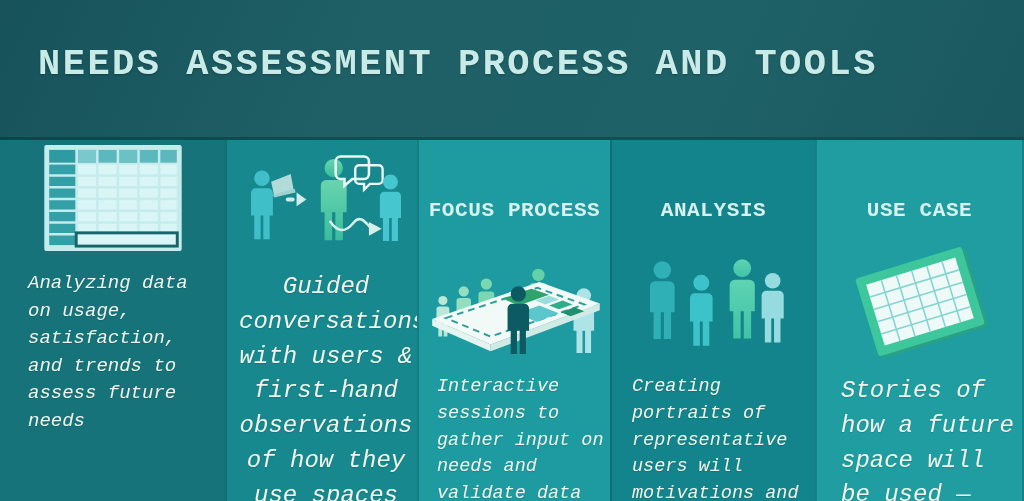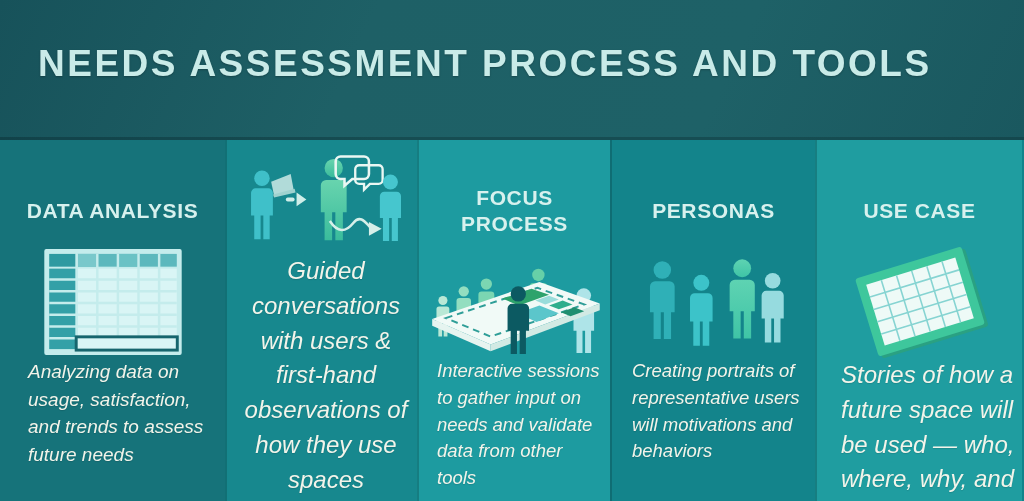--- a/index.html
+++ b/index.html
@@ -2,21 +2,21 @@
 <html><head>
 <meta charset="utf-8">
 <style>
   html,body { margin:0; padding:0; }
   body {
     width:1024px; height:501px; overflow:hidden;
     background:#11848b;
     font-family:"Liberation Sans", sans-serif;
     -webkit-font-smoothing:antialiased;
   }
-  .stage { width:1024px; height:501px; display:flex; flex-direction:column; }
+  .stage { width:1024px; height:501px; display:flex; flex-direction:column;font-family:Liberation Mono, monospace; }
 
   
   .header {
     height:140px; flex:0 0 140px; box-sizing:border-box;
     background:linear-gradient(115deg,#17525a 0%,#1e6066 35%,#1e6167 70%,#1a585f 100%);
     display:flex; align-items:center; padding-left:38px; padding-bottom:10px;
     border-bottom:3px solid rgba(0,20,22,0.25);
   }
   .header h1 {
     margin:0; color:#c9ebe8; font-size:37px; font-weight:700;
@@ -36,21 +36,21 @@
 
   .col-title {
     margin-top:38px; height:66px; display:flex; align-items:center; justify-content:center;
     text-align:center; color:#d7f1ee; font-size:21px; font-weight:700;
     letter-spacing:0.6px; line-height:1.25; padding:0 6px;
   }
   .icon-box {
     height:112px; display:flex; align-items:center; justify-content:center; margin-top:2px;
   }
   .col-desc {
-    margin-top:0; align-self:stretch; box-sizing:border-box;
+    margin-top:16px; align-self:stretch; box-sizing:border-box;
     color:#f2f4ea; font-style:italic; font-weight:500; line-height:1.45;
     text-shadow:0 1px 1px rgba(0,0,0,0.12);
   }
   .c0 .col-desc { font-size:19px;   padding:0 10px 0 28px; }
   .c1 .col-desc { font-size:24px; padding:0 4px  0 12px;text-align:center; }
   .c2 .col-desc { font-size:18.5px; padding:0 6px  0 18px; }
   .c3 .col-desc { font-size:18.5px; padding:0 10px 0 20px; }
   .c4 .col-desc { font-size:24px;   padding:0 6px  0 24px; }
 
   svg { display:block; }
@@ -77,21 +77,20 @@
 
 <div class="stage">
 
   <div class="header">
     <h1>NEEDS ASSESSMENT PROCESS AND TOOLS</h1>
   </div>
 
   <div class="columns">
 
     <div class="col c0" style="background: rgb(22, 115, 122);">
-      <div class="col-title">DATA ANALYSIS</div>
       <div class="icon-box">
         <svg width="138" height="106" viewBox="0 0 140 108">
           <rect x="0" y="0" width="140" height="108" rx="2" fill="#c4ecec"></rect>
           <rect x="5" y="5" width="27" height="13" fill="#2e9aa1"></rect>
           <rect x="34" y="5" width="101" height="13" fill="#5cb8bd"></rect>
           <rect x="34" y="5" width="19" height="13" fill="#79c8cb"></rect>
           <rect x="76" y="5" width="19" height="13" fill="#6ac2c5"></rect>
           <rect x="5" y="20" width="27" height="82" fill="#33a0a7"></rect>
           <rect x="34" y="20" width="101" height="82" fill="#d9f5f5"></rect>
           <path stroke="#c4ecec" stroke-width="2.5" fill="none" d="M33,5 V102 M54,5 V102 M75,5 V102 M96,5 V102 M117,5 V102 M5,31 H135 M5,43 H135 M5,55 H135 M5,67 H135 M5,79 H135 M5,91 H135"></path>
@@ -138,21 +137,21 @@
           <polygon points="130,62 144,57 154,61 140,66" fill="#2fae8c"></polygon>
           <polygon points="142,69 156,64 166,68 152,73" fill="#1f8f70"></polygon>
           <polygon points="98,70 120,62 140,70 117,79" fill="#5bc6cb"></polygon>
           <use href="#person" transform="translate(80,42) scale(0.92)" fill="#0c5a62"></use>
         </svg>
       </div>
       <div class="col-desc">Interactive sessions to gather input on needs and validate data from other tools</div>
     </div>
 
     <div class="col c3" style="background: rgb(19, 132, 139);">
-      <div class="col-title">PERSONAS</div>
+      <div class="col-title">ANALYSIS</div>
       <div class="icon-box">
         <svg width="160" height="102" viewBox="0 0 165 105">
           <use href="#person" transform="translate(8,10) scale(1.06)" fill="#2fb0b7"></use>
           <use href="#person" transform="translate(50,24) scale(0.97)" fill="#3cc3c9"></use>
           <use href="#person" transform="translate(90,8) scale(1.08)" fill="url(#gradPersona)"></use>
           <use href="#person" transform="translate(124,22) scale(0.95)" fill="#96dbdf"></use>
         </svg>
       </div>
       <div class="col-desc">Creating portraits of representative users will motivations and behaviors</div>
     </div>

